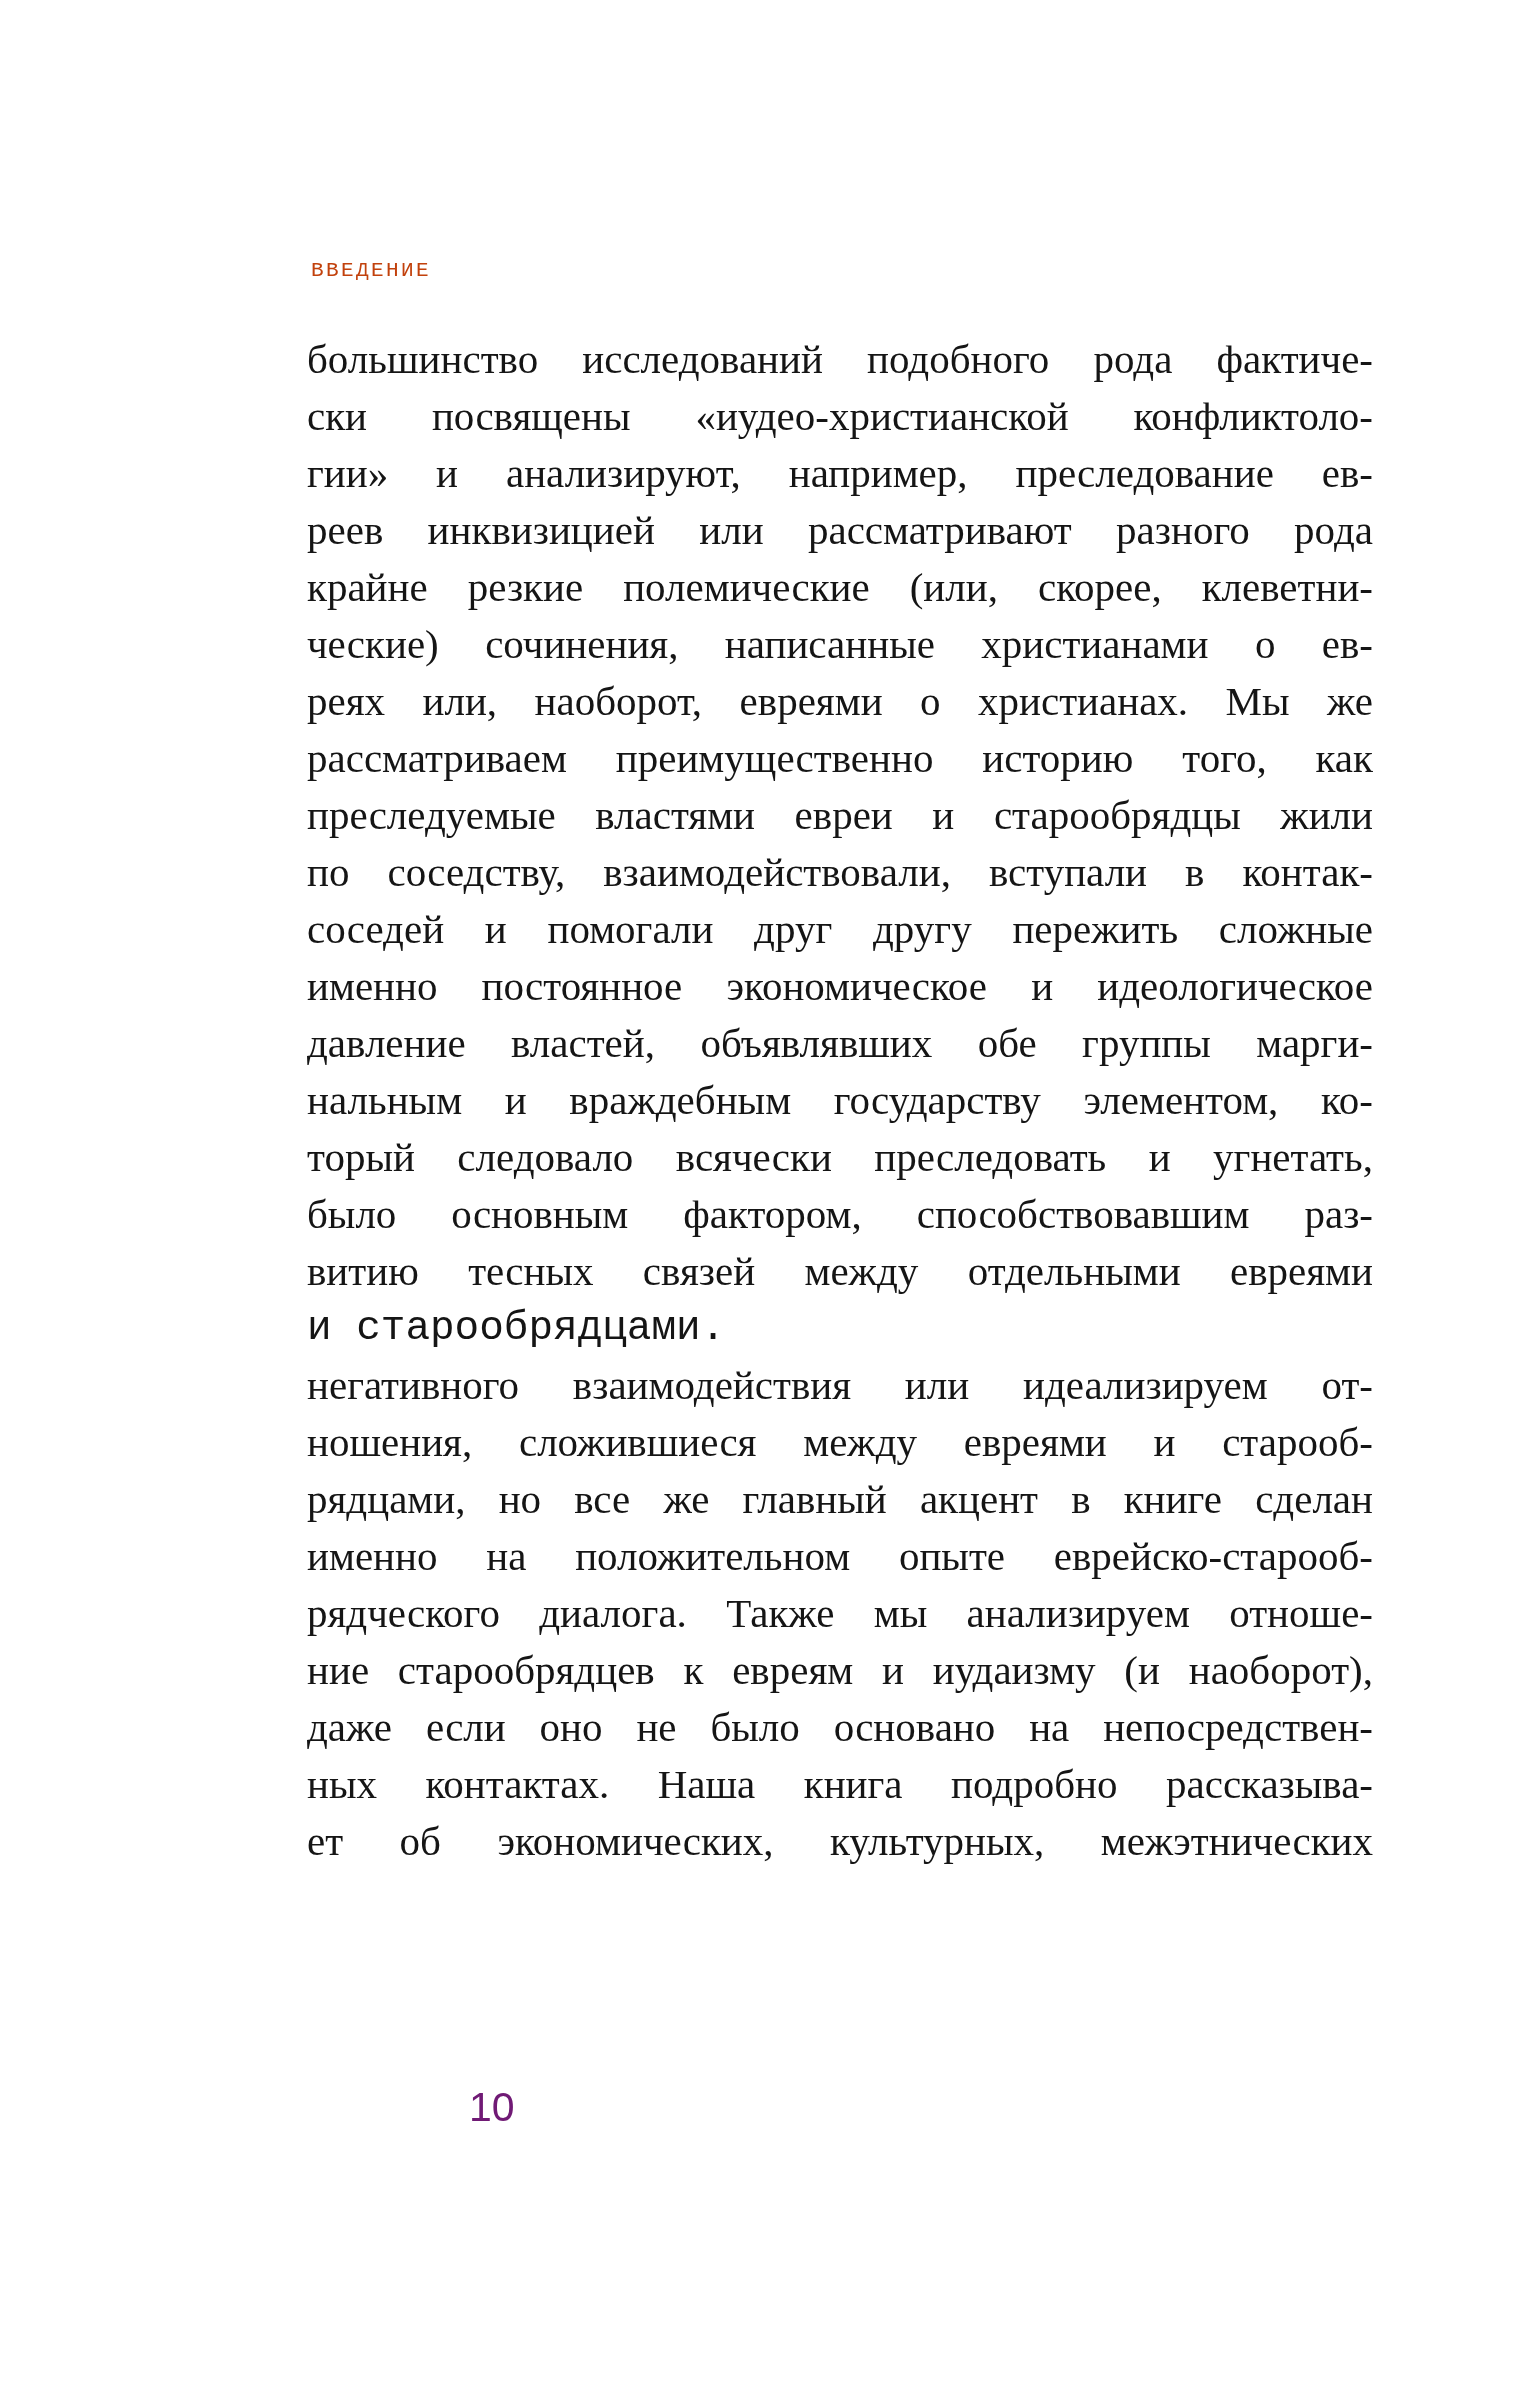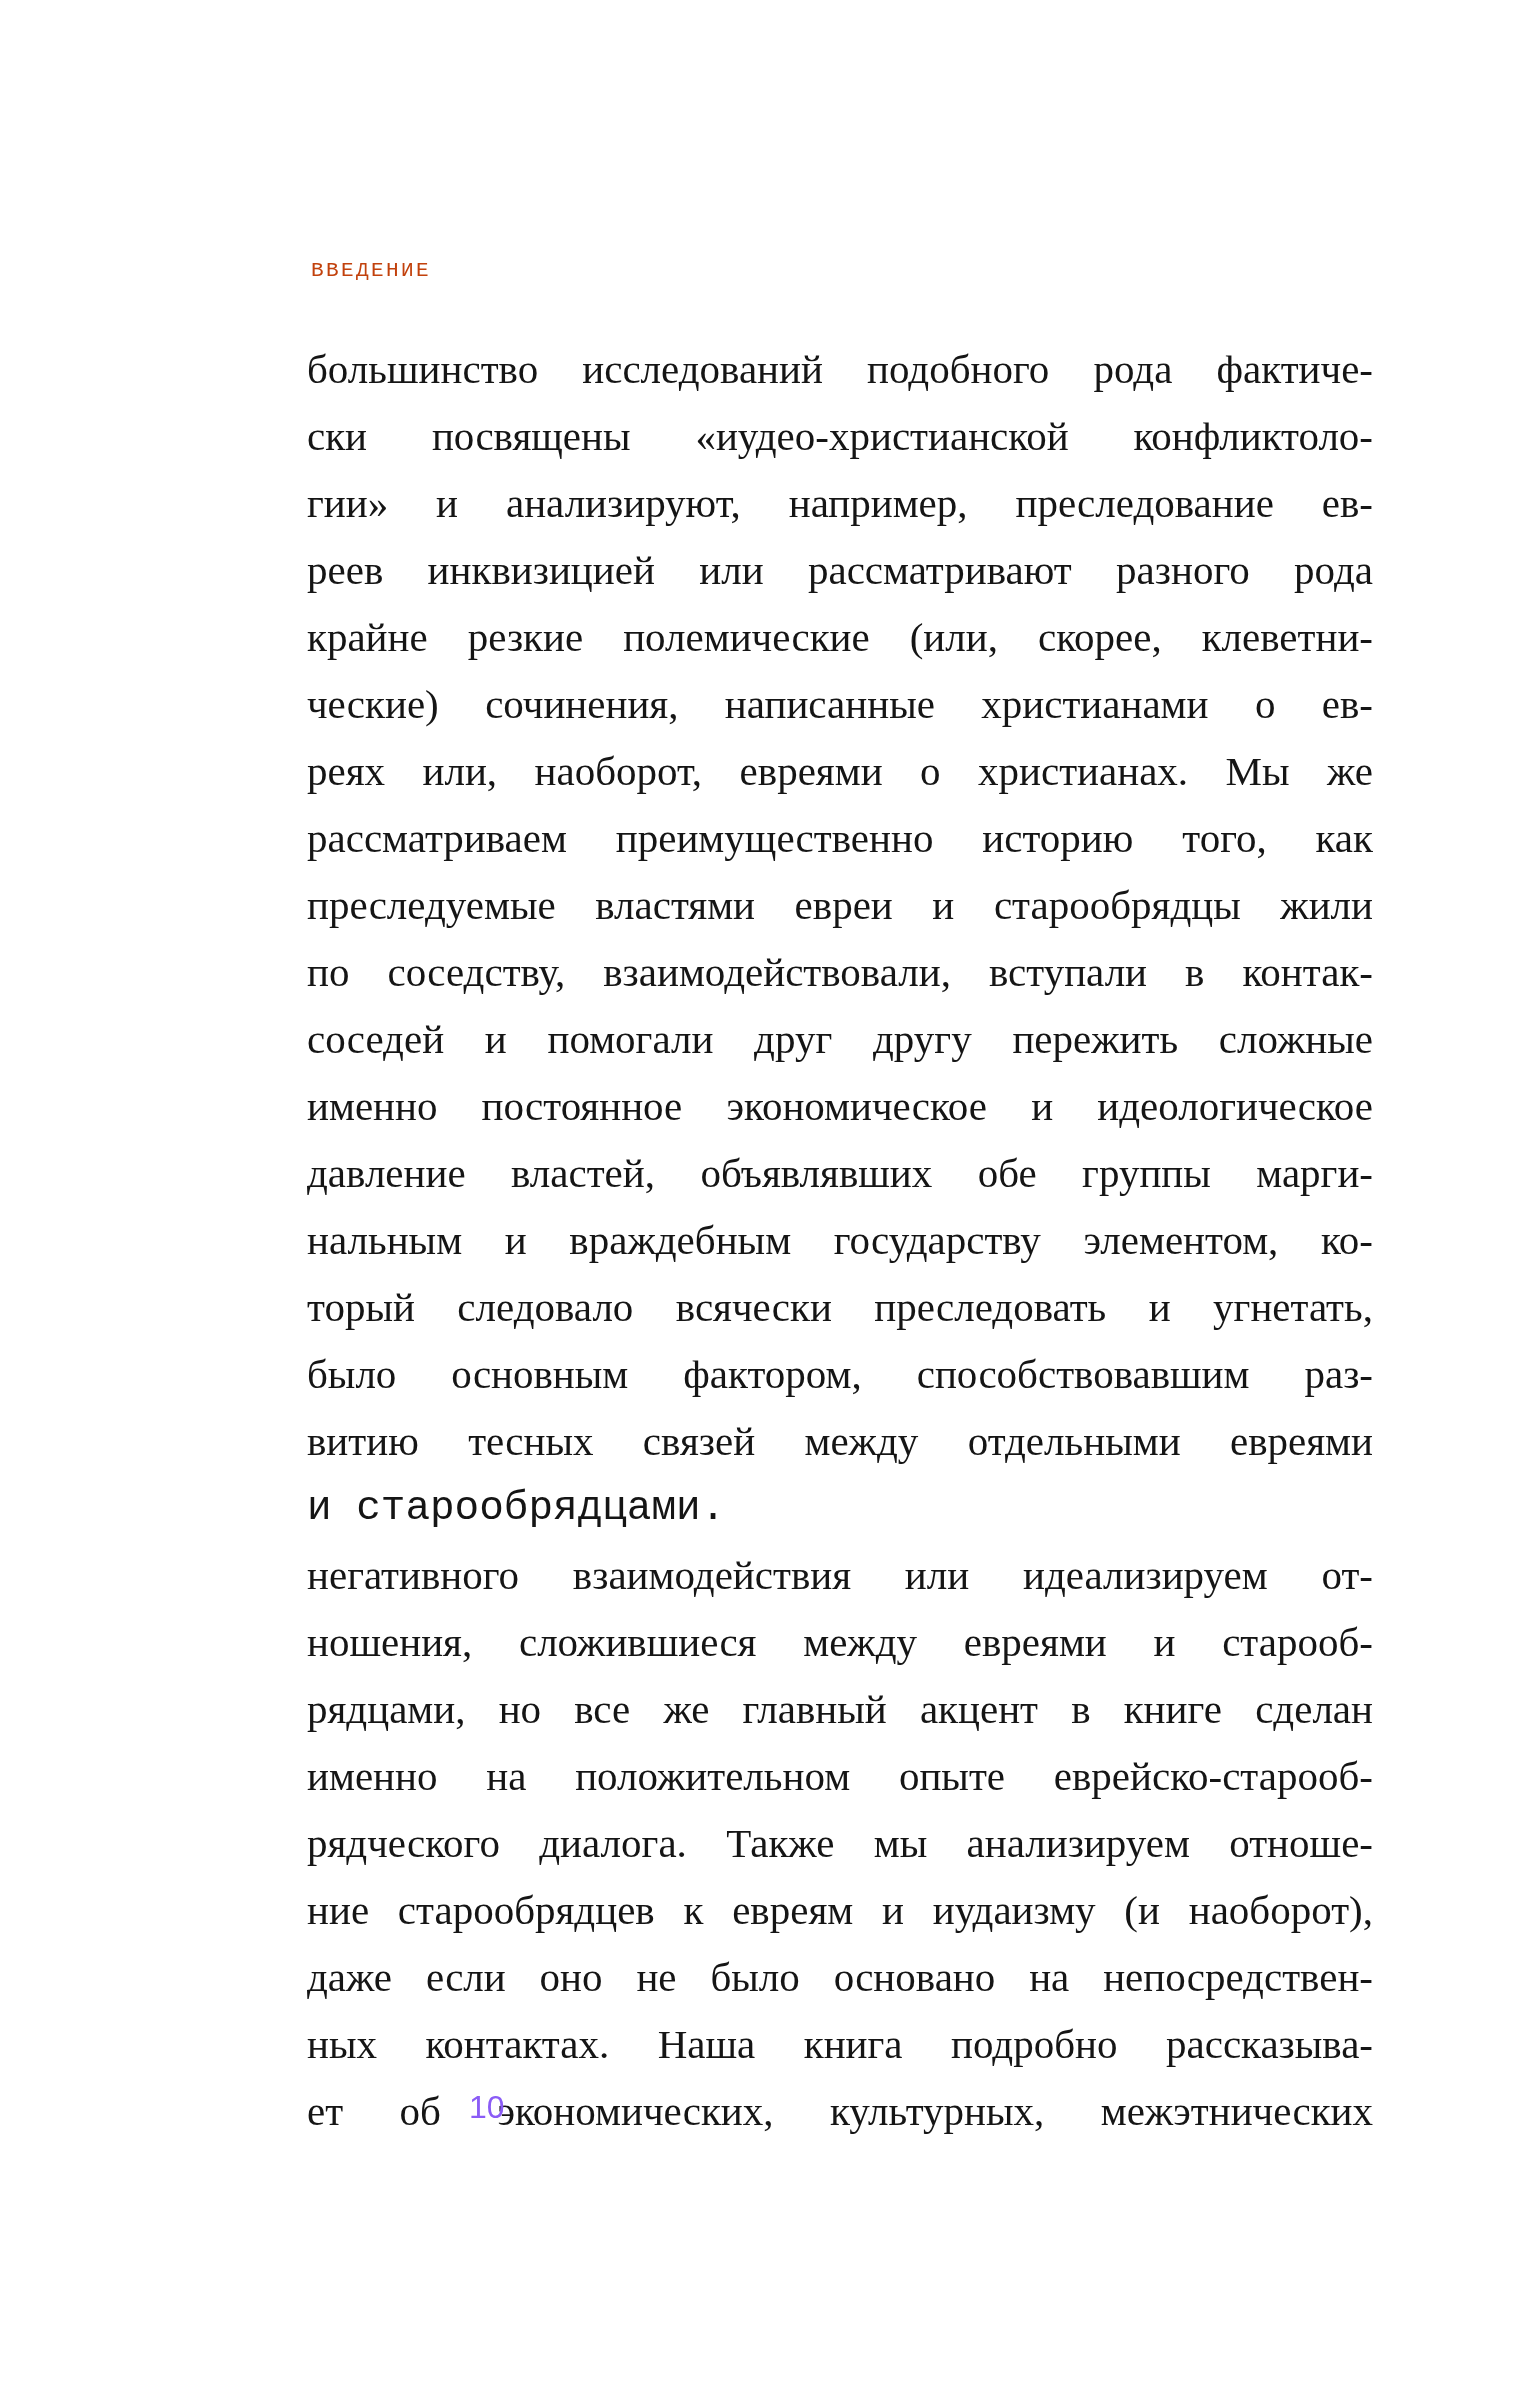--- a/index.html
+++ b/index.html
@@ -34,39 +34,38 @@
     top: 331px;
     width: 1066px;
     font-family: "Liberation Serif", serif;
     font-size: 41px;
     line-height: 57px;
     color: #151515;
   }
   .line {
     text-align: justify;
     text-align-last: justify;
-    margin-top: 10px;
     -moz-text-align-last: justify;
   }
   .line.para-end {
     text-align-last: left;
     font-family: Liberation Mono, monospace;
     -moz-text-align-last: left;
   }
   .line.indented {
     text-indent: 52px;
   }
   .folio {
     position: absolute;
     left: 469px;
     top: 2087px;
     font-family: "Liberation Sans", sans-serif;
-    font-size: 32px;
+    font-size: 41px;
     line-height: 41px;
-    color: #8b5cf6;
+    color: #701a75;
   }
 </style>
 </head>
 <body>
 
 <div class="page">
   <div class="chapter-header">ВВЕДЕНИЕ</div>
 
   <div class="body-text">
       <div class="line">большинство исследований подобного рода фактиче-</div>

